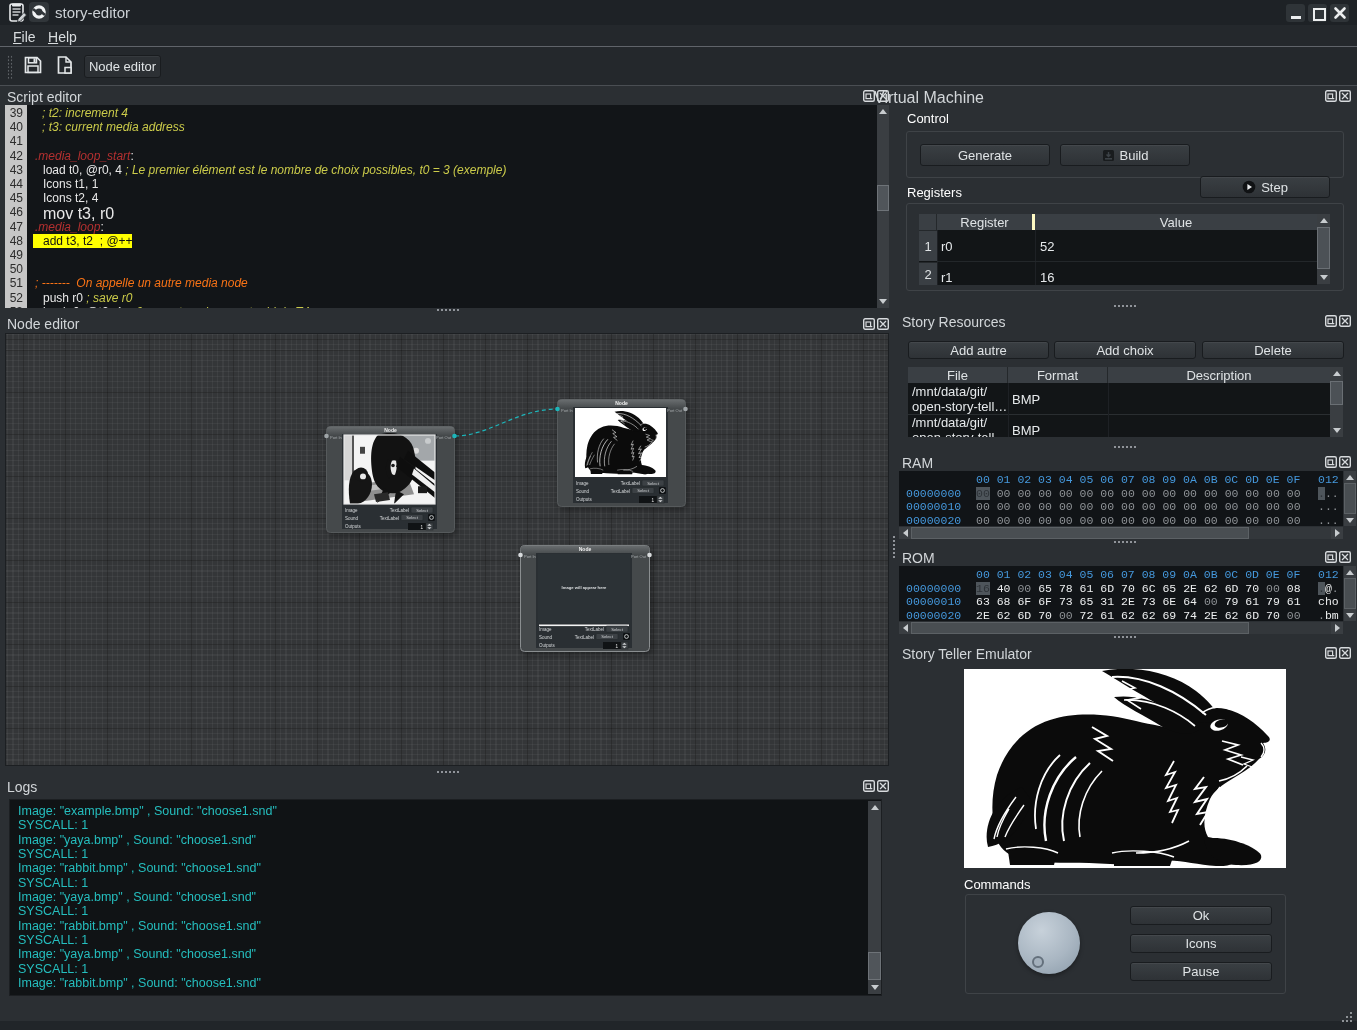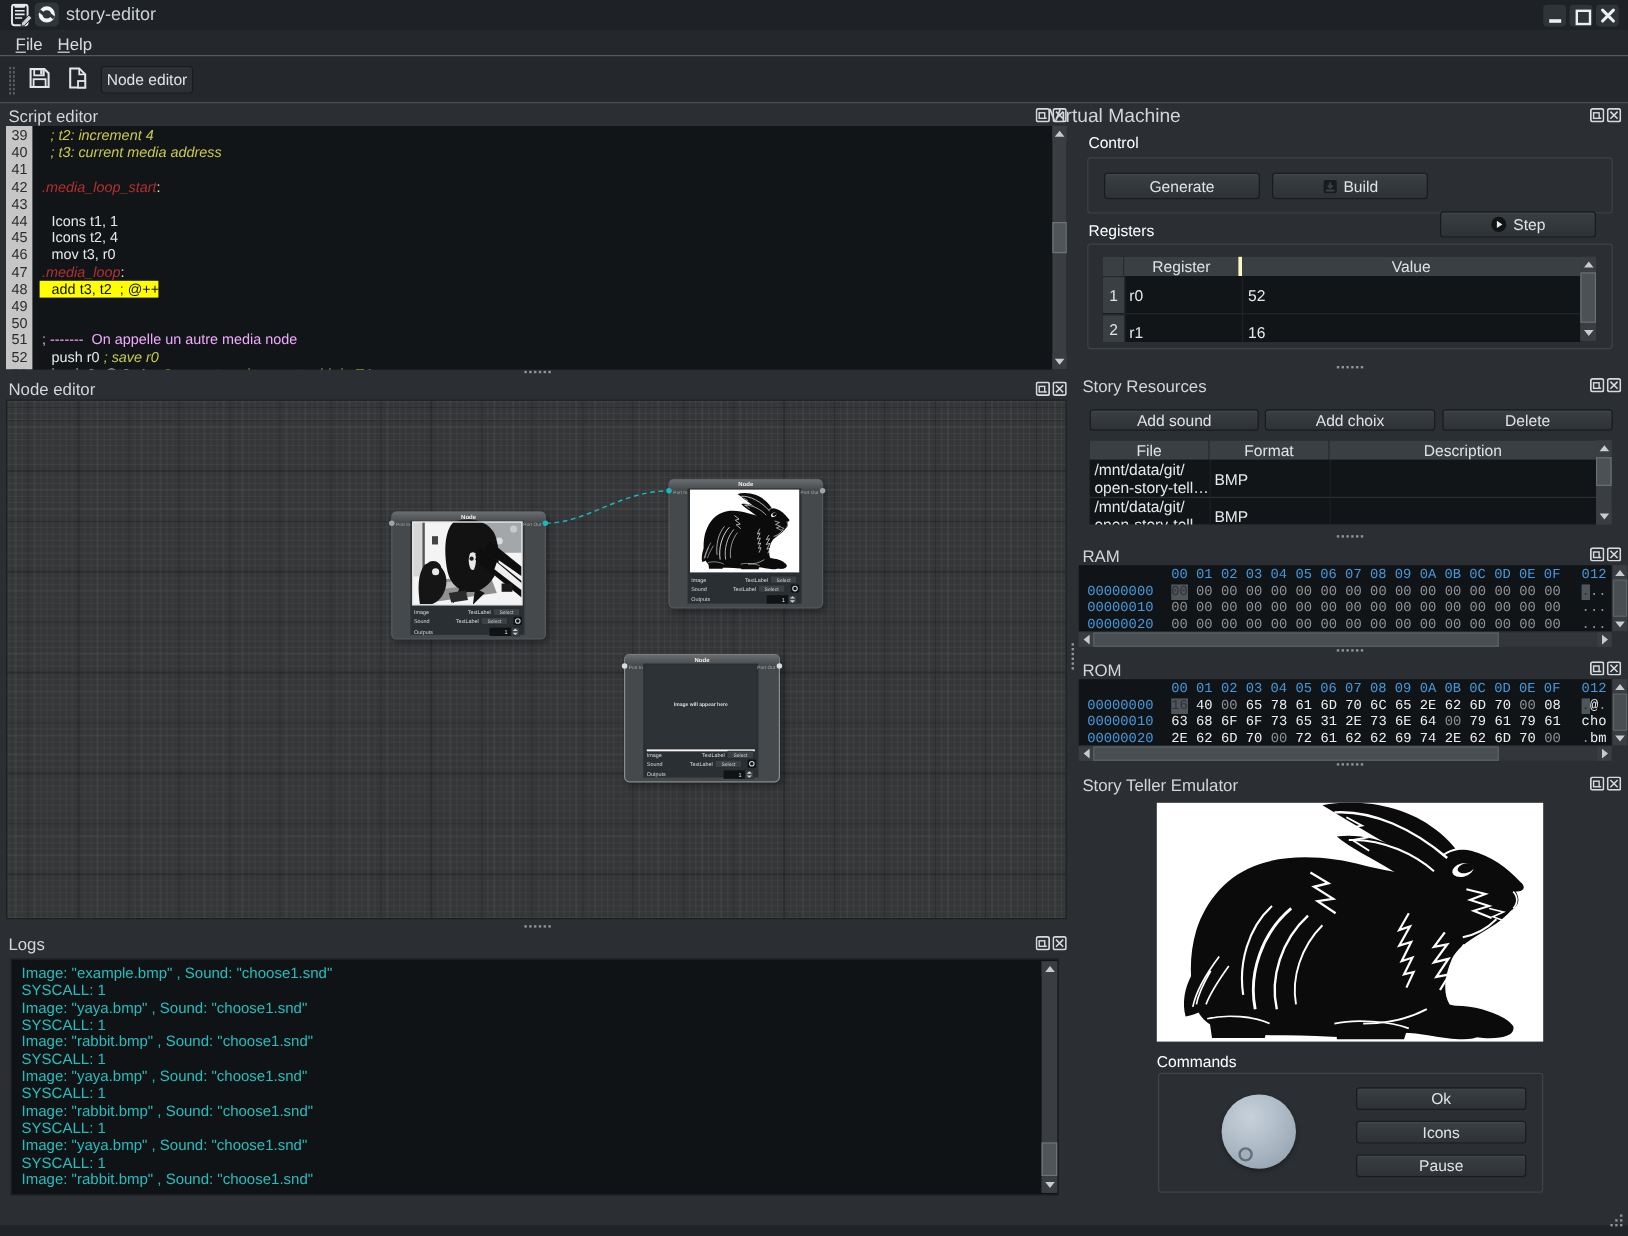--- a/index.html
+++ b/index.html
@@ -114,45 +114,46 @@
         <div style="position:absolute;left:0;top:15.20px;width:22px;text-align:right;padding-right:4px;box-sizing:border-box;color:#2c2c2c;font-size:12px;">40</div>
         <div style="position:absolute;left:37px;top:15.20px;font-size:12px;white-space:pre;"><span style="color:#cbcb4a;font-style:italic;">; t3: current media address</span></div>
         <div style="position:absolute;right:864px;left:0;top:29.40px;height:14.33px;"></div>
         <div style="position:absolute;left:0;top:29.40px;width:22px;text-align:right;padding-right:4px;box-sizing:border-box;color:#2c2c2c;font-size:12px;">41</div>
         <div style="position:absolute;left:30px;top:29.40px;font-size:12px;white-space:pre;"></div>
         <div style="position:absolute;right:864px;left:0;top:43.60px;height:14.33px;"></div>
         <div style="position:absolute;left:0;top:43.60px;width:22px;text-align:right;padding-right:4px;box-sizing:border-box;color:#2c2c2c;font-size:12px;">42</div>
         <div style="position:absolute;left:30px;top:43.60px;font-size:12px;white-space:pre;"><span style="color:#b43030;font-style:italic;">.media_loop_start</span><span style="color:#e8e8e8;">:</span></div>
         <div style="position:absolute;right:864px;left:0;top:57.80px;height:14.33px;"></div>
         <div style="position:absolute;left:0;top:57.80px;width:22px;text-align:right;padding-right:4px;box-sizing:border-box;color:#2c2c2c;font-size:12px;">43</div>
+        <div style="position:absolute;left:38px;top:57.80px;font-size:12px;white-space:pre;"><span style="color:#e8e8e8;">load t0, @r0, 4 </span><span style="color:#cbcb4a;font-style:italic;">; Le premier élément est le nombre de choix possibles, t0 = 3 (exemple)</span></div>
         <div style="position:absolute;right:864px;left:0;top:72.00px;height:14.33px;"></div>
         <div style="position:absolute;left:0;top:72.00px;width:22px;text-align:right;padding-right:4px;box-sizing:border-box;color:#2c2c2c;font-size:12px;">44</div>
         <div style="position:absolute;left:38px;top:72.00px;font-size:12px;white-space:pre;"><span style="color:#e8e8e8;">Icons t1, 1</span></div>
         <div style="position:absolute;right:864px;left:0;top:86.20px;height:14.33px;"></div>
         <div style="position:absolute;left:0;top:86.20px;width:22px;text-align:right;padding-right:4px;box-sizing:border-box;color:#2c2c2c;font-size:12px;">45</div>
         <div style="position:absolute;left:38px;top:86.20px;font-size:12px;white-space:pre;"><span style="color:#e8e8e8;">Icons t2, 4</span></div>
         <div style="position:absolute;right:864px;left:0;top:100.40px;height:14.33px;"></div>
         <div style="position:absolute;left:0;top:100.40px;width:22px;text-align:right;padding-right:4px;box-sizing:border-box;color:#2c2c2c;font-size:12px;">46</div>
-        <div style="position:absolute;left:38px;top:100.40px;font-size:12px;white-space:pre;"><span style="color:#e8e8e8;">mov t3, r0</span></div>
+        <div style="position:absolute;left:38px;top:100.40px;font-size:16px;white-space:pre;"><span style="color:#e8e8e8;">mov t3, r0</span></div>
         <div style="position:absolute;right:864px;left:0;top:114.60px;height:14.33px;"></div>
         <div style="position:absolute;left:0;top:114.60px;width:22px;text-align:right;padding-right:4px;box-sizing:border-box;color:#2c2c2c;font-size:12px;">47</div>
         <div style="position:absolute;left:30px;top:114.60px;font-size:12px;white-space:pre;"><span style="color:#b43030;font-style:italic;">.media_loop</span><span style="color:#e8e8e8;">:</span></div>
         <div style="position:absolute;right:864px;left:0;top:128.80px;height:14.33px;"></div>
         <div style="position:absolute;left:0;top:128.80px;width:22px;text-align:right;padding-right:4px;box-sizing:border-box;color:#2c2c2c;font-size:12px;">48</div>
         <div style="position:absolute;left:28px;top:128.80px;width:99px;height:14px;background:#ffff00;"></div>
         <div style="position:absolute;left:38px;top:128.80px;font-size:12px;color:#111;">add t3, t2&nbsp;&nbsp;; @++</div>
         <div style="position:absolute;right:864px;left:0;top:143.00px;height:14.33px;"></div>
         <div style="position:absolute;left:0;top:143.00px;width:22px;text-align:right;padding-right:4px;box-sizing:border-box;color:#2c2c2c;font-size:12px;">49</div>
         <div style="position:absolute;left:30px;top:143.00px;font-size:12px;white-space:pre;"></div>
         <div style="position:absolute;right:864px;left:0;top:157.20px;height:14.33px;"></div>
         <div style="position:absolute;left:0;top:157.20px;width:22px;text-align:right;padding-right:4px;box-sizing:border-box;color:#2c2c2c;font-size:12px;">50</div>
         <div style="position:absolute;left:30px;top:157.20px;font-size:12px;white-space:pre;"></div>
         <div style="position:absolute;right:864px;left:0;top:171.40px;height:14.33px;"></div>
         <div style="position:absolute;left:0;top:171.40px;width:22px;text-align:right;padding-right:4px;box-sizing:border-box;color:#2c2c2c;font-size:12px;">51</div>
-        <div style="position:absolute;left:30px;top:171.40px;font-size:12px;white-space:pre;"><span style="color:#f0abfc;">; -------  On appelle un autre media node</span></div>
+        <div style="position:absolute;left:30px;top:171.40px;font-size:12px;white-space:pre;"><span style="color:#f97316;font-style:italic;">; -------  On appelle un autre media node</span></div>
         <div style="position:absolute;right:864px;left:0;top:185.60px;height:14.33px;"></div>
         <div style="position:absolute;left:0;top:185.60px;width:22px;text-align:right;padding-right:4px;box-sizing:border-box;color:#2c2c2c;font-size:12px;">52</div>
         <div style="position:absolute;left:38px;top:185.60px;font-size:12px;white-space:pre;"><span style="color:#e8e8e8;">push r0 </span><span style="color:#cbcb4a;font-style:italic;">; save r0</span></div>
         <div style="position:absolute;right:864px;left:0;top:199.80px;height:14.33px;"></div>
         <div style="position:absolute;left:0;top:199.80px;width:22px;text-align:right;padding-right:4px;box-sizing:border-box;color:#2c2c2c;font-size:12px;">53</div>
         <div style="position:absolute;left:38px;top:199.80px;font-size:12px;white-space:pre;"><span style="color:#e8e8e8;">load r0, @t2, 4 </span><span style="color:#cbcb4a;font-style:italic;">; r0 ... contenu in ram at addr in T4</span></div>
       </div>
 
     <div class="abs" style="left:872px;top:0;width:12px;height:203px;background:#3a3e42;"></div>
     <div class="sb-btn" style="left:872px;top:0;width:12px;height:13px;background:#3a3e42;">
@@ -294,21 +295,21 @@
   <div class="sb-btn" style="left:1317px;top:214px;width:13px;height:13px;background:#3a3e42;">
       <div class="tri-u"></div>
     </div>
   <div class="sb-btn" style="left:1317px;top:271px;width:13px;height:13px;background:#3a3e42;">
       <div class="tri-d"></div>
     </div>
   <div class="abs" style="left:1317px;top:227px;width:13px;height:42px;background:#4c5156;border:1px solid #6a6f74;box-sizing:border-box;"></div>
 
   
   <div class="ttl" style="left:902px;top:314px;font-size:14px;">Story Resources</div>
-  <div class="btn" style="left:908px;top:341px;width:141px;height:18px;">Add sound</div>
+  <div class="btn" style="left:908px;top:341px;width:141px;height:18px;">Add autre</div>
   <div class="btn" style="left:1054px;top:341px;width:142px;height:18px;">Add choix</div>
   <div class="btn" style="left:1202px;top:341px;width:142px;height:18px;">Delete</div>
   <div class="tbody" style="left:908px;top:367px;width:422px;height:70px;background:#121517;overflow:hidden;">
     <div class="abs" style="left:4px;top:18px;font-size:13px;color:#e6e9eb;line-height:14.5px;">/mnt/data/git/<br>open-story-tell…</div>
     <div class="abs" style="left:104px;top:25px;font-size:13px;color:#e6e9eb;">BMP</div>
     <div class="abs" style="left:0;top:47px;width:422px;height:1px;background:#2a2e31;"></div>
     <div class="abs" style="left:4px;top:49px;font-size:13px;color:#e6e9eb;line-height:14.5px;">/mnt/data/git/<br>open-story-tell</div>
     <div class="abs" style="left:104px;top:56px;font-size:13px;color:#e6e9eb;">BMP</div>
   </div>
   <div class="abs" style="left:1008px;top:383px;width:1px;height:54px;background:#1e2125;"></div><div class="abs" style="left:1108px;top:383px;width:1px;height:54px;background:#1e2125;"></div><div class="thead" style="left:908px;top:367px;width:100px;height:16px;border-right:1px solid #24282b;">File</div>

